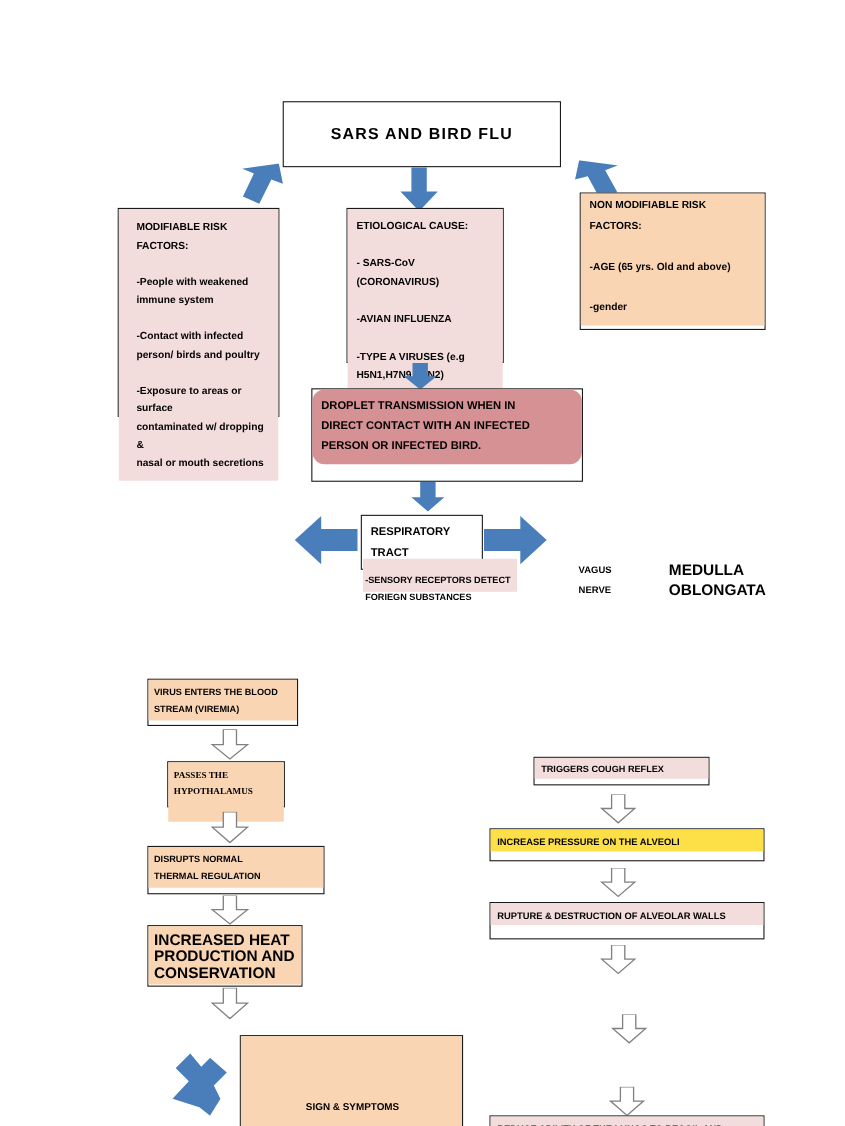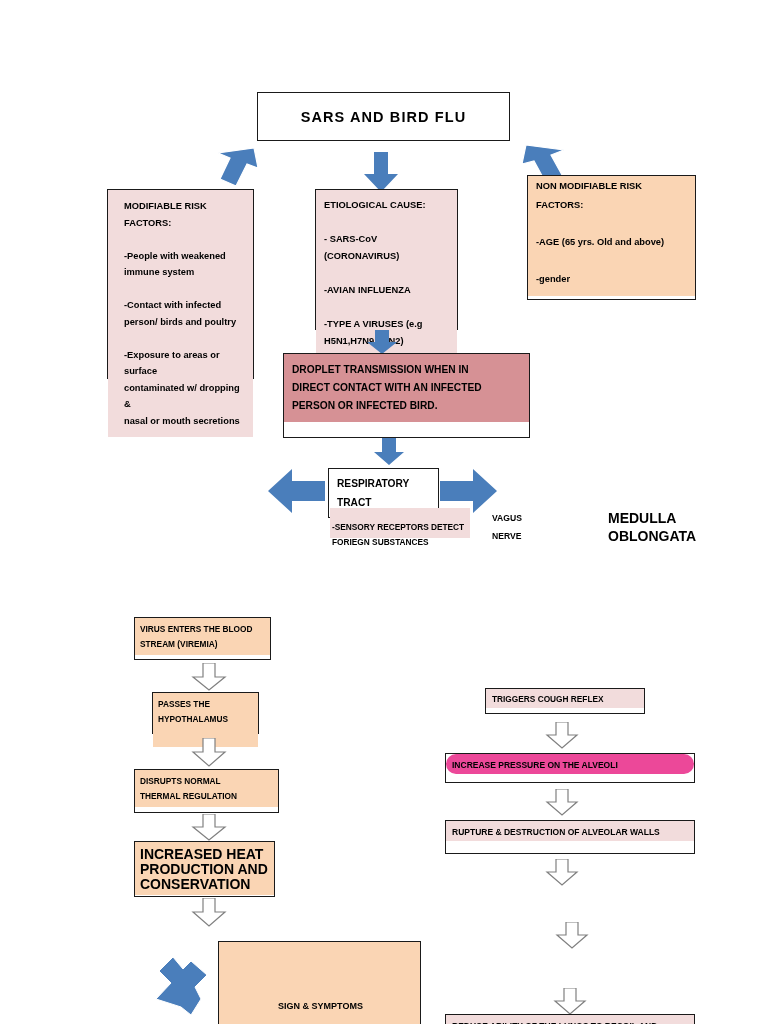--- a/index.html
+++ b/index.html
@@ -24,21 +24,21 @@
   .hl {
     display: block;
     box-sizing: border-box;
   }
   .txt {
     font-weight: bold;
     white-space: pre-wrap;
   }
   
   #title-box {
-    left: 257px; top: 92px; width: 253px; height: 49px;
+    left: 257px; top: 92px; width: 253px; height: 60px;
     display: flex; align-items: center; justify-content: center;
   }
   #title-box .txt {
     font-size: 14.5px; letter-spacing: 1.1px;
   }
   
   #mod-box { left: 107px; top: 189px; width: 147px; height: 190px; }
   #mod-box .hl {
     background: #f2dcdc; padding: 8px 6px 8px 16px;
     font-size: 9.3px; line-height: 16.5px;
@@ -50,70 +50,70 @@
   }
   #nonmod-box { left: 527px; top: 175px; width: 169px; height: 125px; }
   #nonmod-box .hl {
     background: #fad5b4; padding: 1px 6px 8px 8px;
     font-size: 9.3px; line-height: 18.5px;
   }
   
   #droplet-box { left: 283px; top: 353px; width: 247px; height: 85px; }
   #droplet-box .hl {
     background: #d69195; padding: 7px 6px 7px 8px;
-    font-size: 10.2px; line-height: 18px;
+    font-size: 10.2px; line-height: 18px; border-radius: 11px;
   }
   
   #resp-box { left: 328px; top: 468px; width: 111px; height: 50px; }
   #resp-box .txt {
     display: block; padding: 5px 0 0 8px;
     font-size: 10.2px; line-height: 19px;
   }
   #resp-sub {
     left: 330px; top: 508px; width: 140px; height: 30px;
     background: #f2dcdc; border: none;
     font-size: 8.3px; line-height: 14.5px; font-weight: bold;
     padding: 12px 2px 0 2px;
   }
-  #vagus-label { left: 492px; top: 509px; font-size: 8.6px; line-height: 18px; }
+  #vagus-label { left: 526px; top: 509px; font-size: 8.6px; line-height: 18px; }
   #medulla-label { left: 608px; top: 509px; font-size: 14px; line-height: 18px; }
   .plain-label {
     position: absolute; font-weight: bold; white-space: pre-line;
   }
   
   #viremia-box { left: 134px; top: 617px; width: 137px; height: 43px; }
   #viremia-box .hl {
     background: #fad5b4; padding: 4px 3px 3px 5px;
     font-size: 8.3px; line-height: 15px;
   }
   #hypothal-box { left: 152px; top: 692px; width: 107px; height: 42px; }
   #hypothal-box .hl {
     background: #fad5b4; padding: 4px 3px 20px 5px;
-    font-size: 8.3px; line-height: 15px;
-  }
-  #disrupt-box { left: 134px; top: 769px; width: 145px; height: 44px; }
+    font-size: 8.3px; line-height: 15px; font-family: Liberation Serif, serif;
+  }
+  #disrupt-box { left: 134px; top: 769px; width: 161px; height: 44px; }
   #disrupt-box .hl {
     background: #fad5b4; padding: 4px 3px 3px 5px;
     font-size: 8.3px; line-height: 15px;
   }
   #heat-box { left: 134px; top: 841px; width: 141px; height: 56px; }
   #heat-box .hl {
     background: #fad5b4; padding: 5px 3px 3px 5px;
     font-size: 14px; line-height: 15px;
   }
   
   #cough-box { left: 485px; top: 688px; width: 160px; height: 26px; }
   #cough-box .hl {
     background: #f2dcdc; padding: 3px 3px 2px 6px;
     font-size: 8.3px; line-height: 14px;
   }
   #alveoli-box { left: 445px; top: 753px; width: 250px; height: 30px; }
   #alveoli-box .hl {
-    background: #ec4899; padding: 4px 3px 2px 6px;
-    font-size: 8.5px; line-height: 14px; border-radius: 10px;
+    background: #fde047; padding: 4px 3px 2px 6px;
+    font-size: 8.5px; line-height: 14px;
   }
   #rupture-box { left: 445px; top: 820px; width: 250px; height: 34px; }
   #rupture-box .hl {
     background: #f2dcdc; padding: 4px 3px 2px 6px;
     font-size: 8.5px; line-height: 14px;
   }
   #recoil-box { left: 445px; top: 1014px; width: 250px; height: 34px; }
   #recoil-box .hl {
     background: #f2dcdc; padding: 4px 3px 2px 6px;
     font-size: 8.5px; line-height: 14px;

